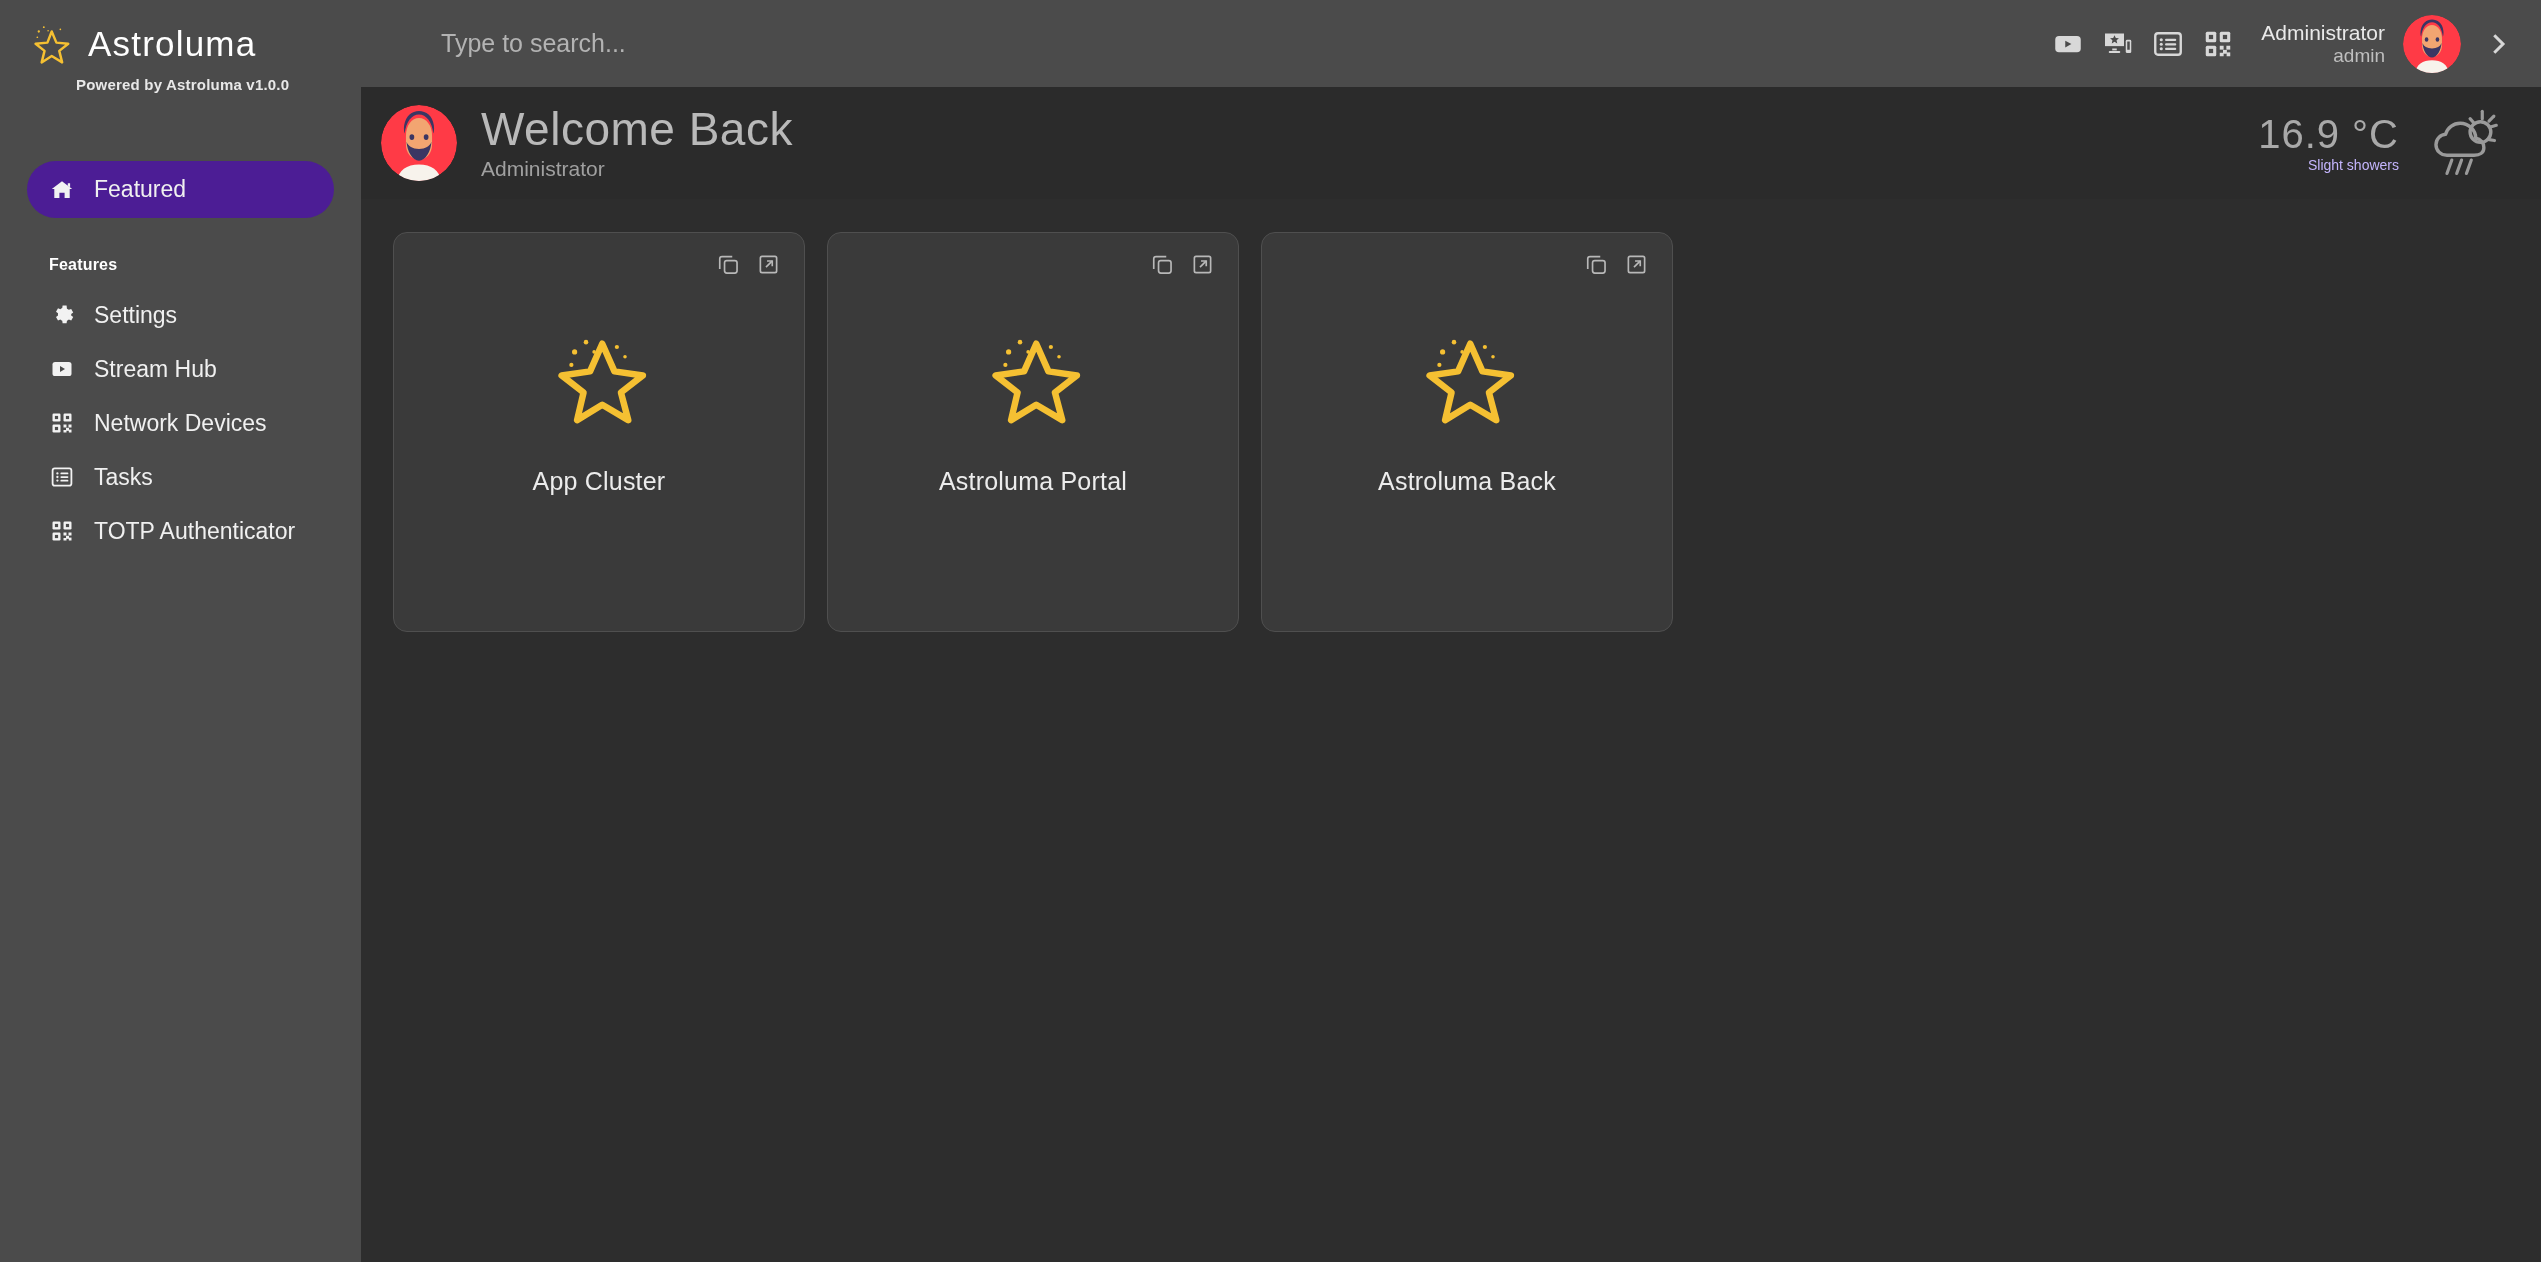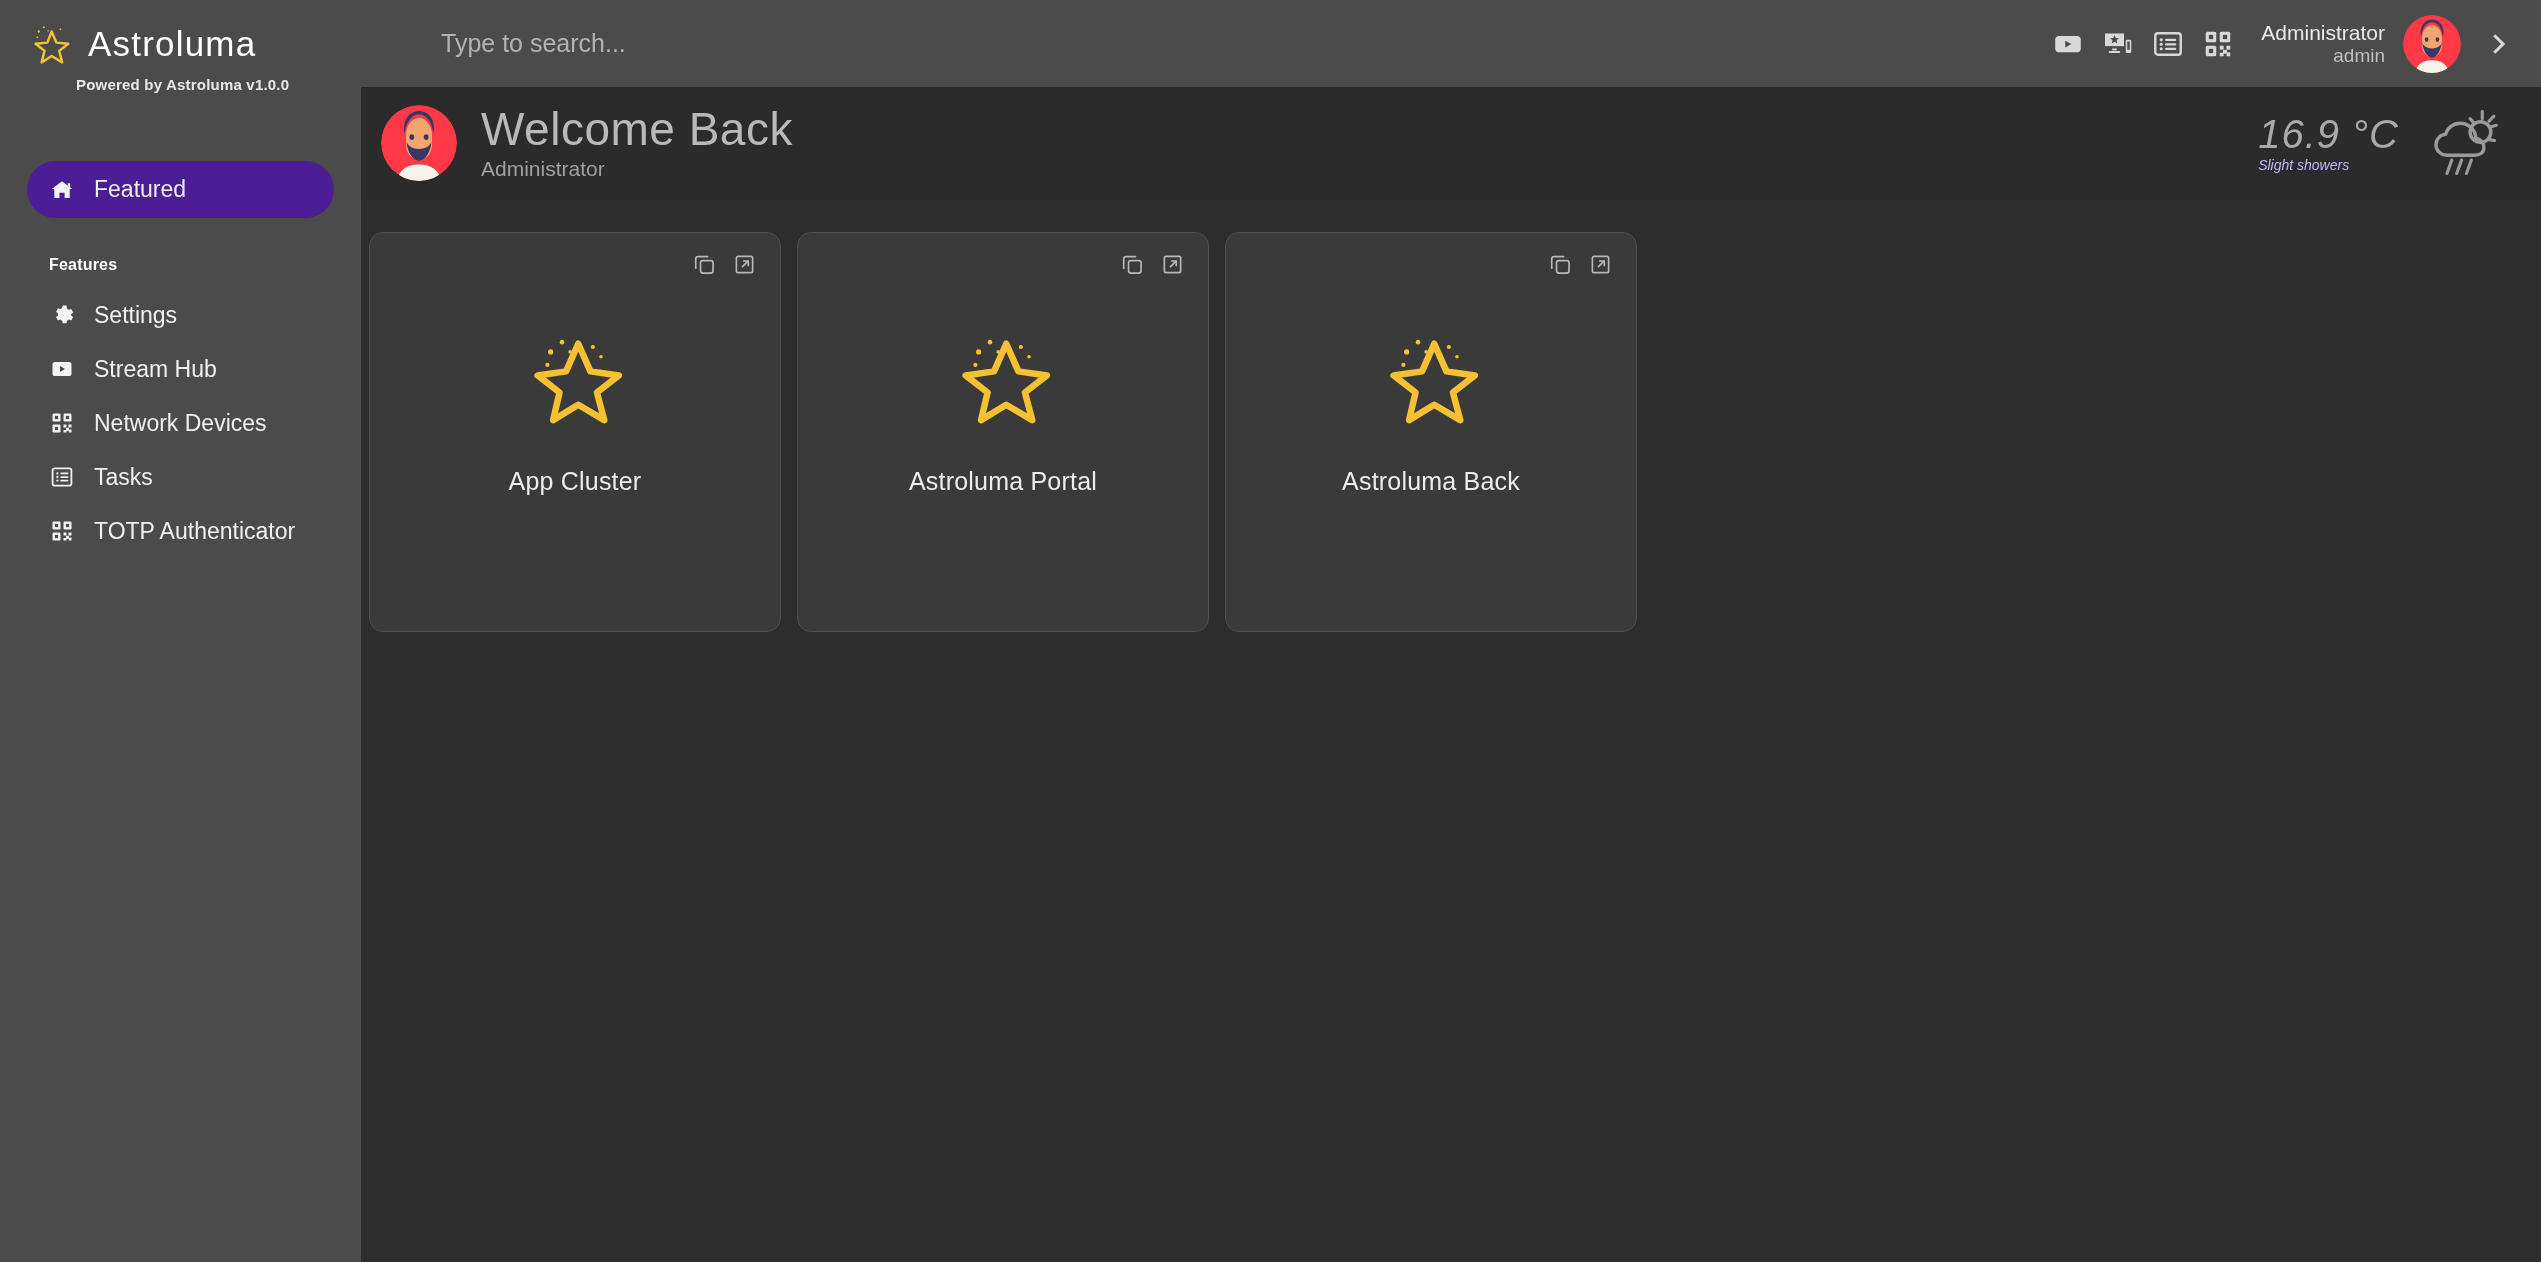--- a/index.html
+++ b/index.html
@@ -127,39 +127,39 @@
   .welcome-title {
     font-size: 46px;
     color: #b9b9b9;
     font-weight: 400;
     letter-spacing: .5px;
     line-height: 1.05;
   }
   .welcome-sub { font-size: 21px; color: #a0a0a0; margin-top: 4px; }
 
   .welcome-right { margin-left: auto; display: flex; align-items: center; gap: 26px; }
-  .weather-text { text-align: left; font-style: italic; }
+  .weather-text { text-align: right; }
   .weather-temp {
     font-size: 40px;
     color: #a9a9a9;
     letter-spacing: 1px;
     line-height: 1.05;
     font-weight: 400;
   }
   .weather-desc { font-size: 14px; color: #c4b5fd; margin-top: 2px; }
   .weather-icon { width: 78px; height: 78px; flex: 0 0 78px; }
   .weather-icon svg { width: 100%; height: 100%; }
 
   
   .cards {
     position: absolute;
     top: 232px;
-    left: 8px;
+    left: 32px;
     display: flex;
-    gap: 16px;
+    gap: 22px;
   }
   .card {
     width: 412px;
     height: 400px;
     background: #3a3a3a;
     border: 1px solid #4f4f4f;
     border-radius: 14px;
     position: relative;
     cursor: pointer;
     display: flex;

